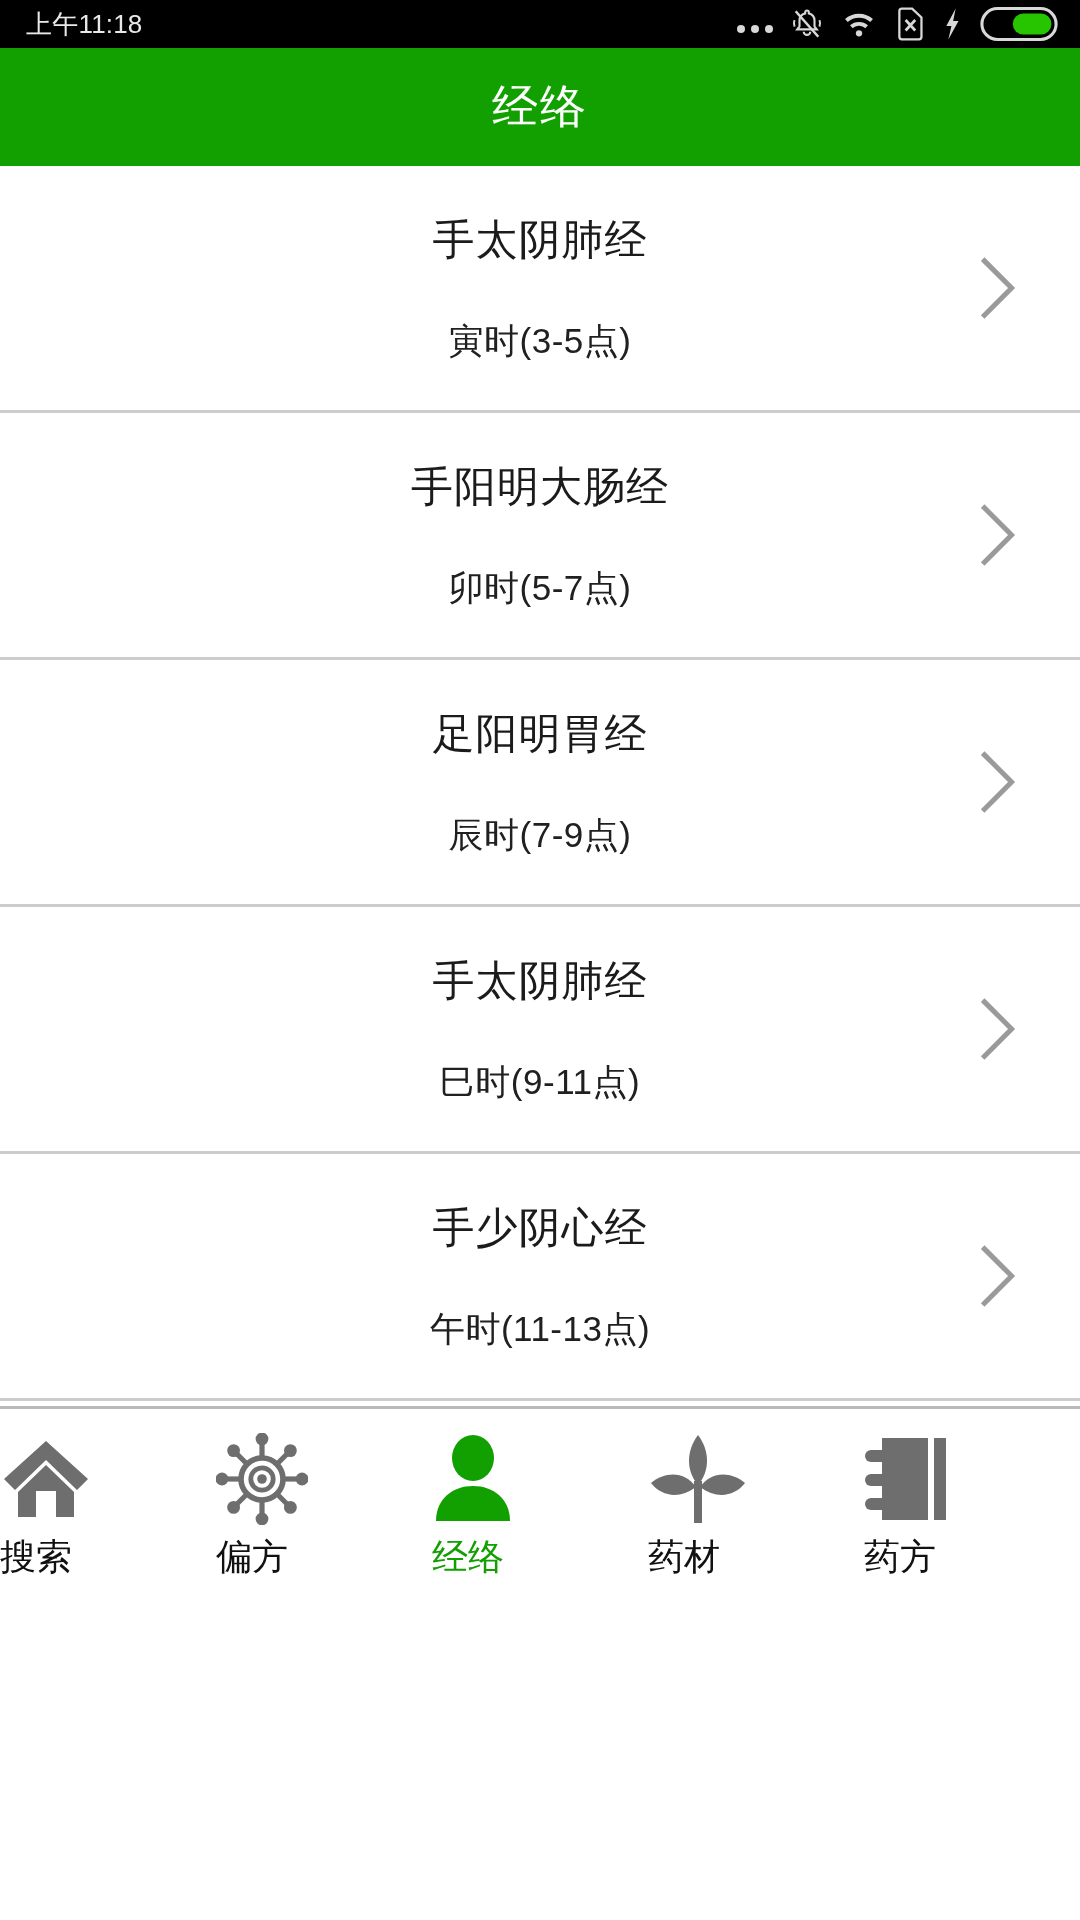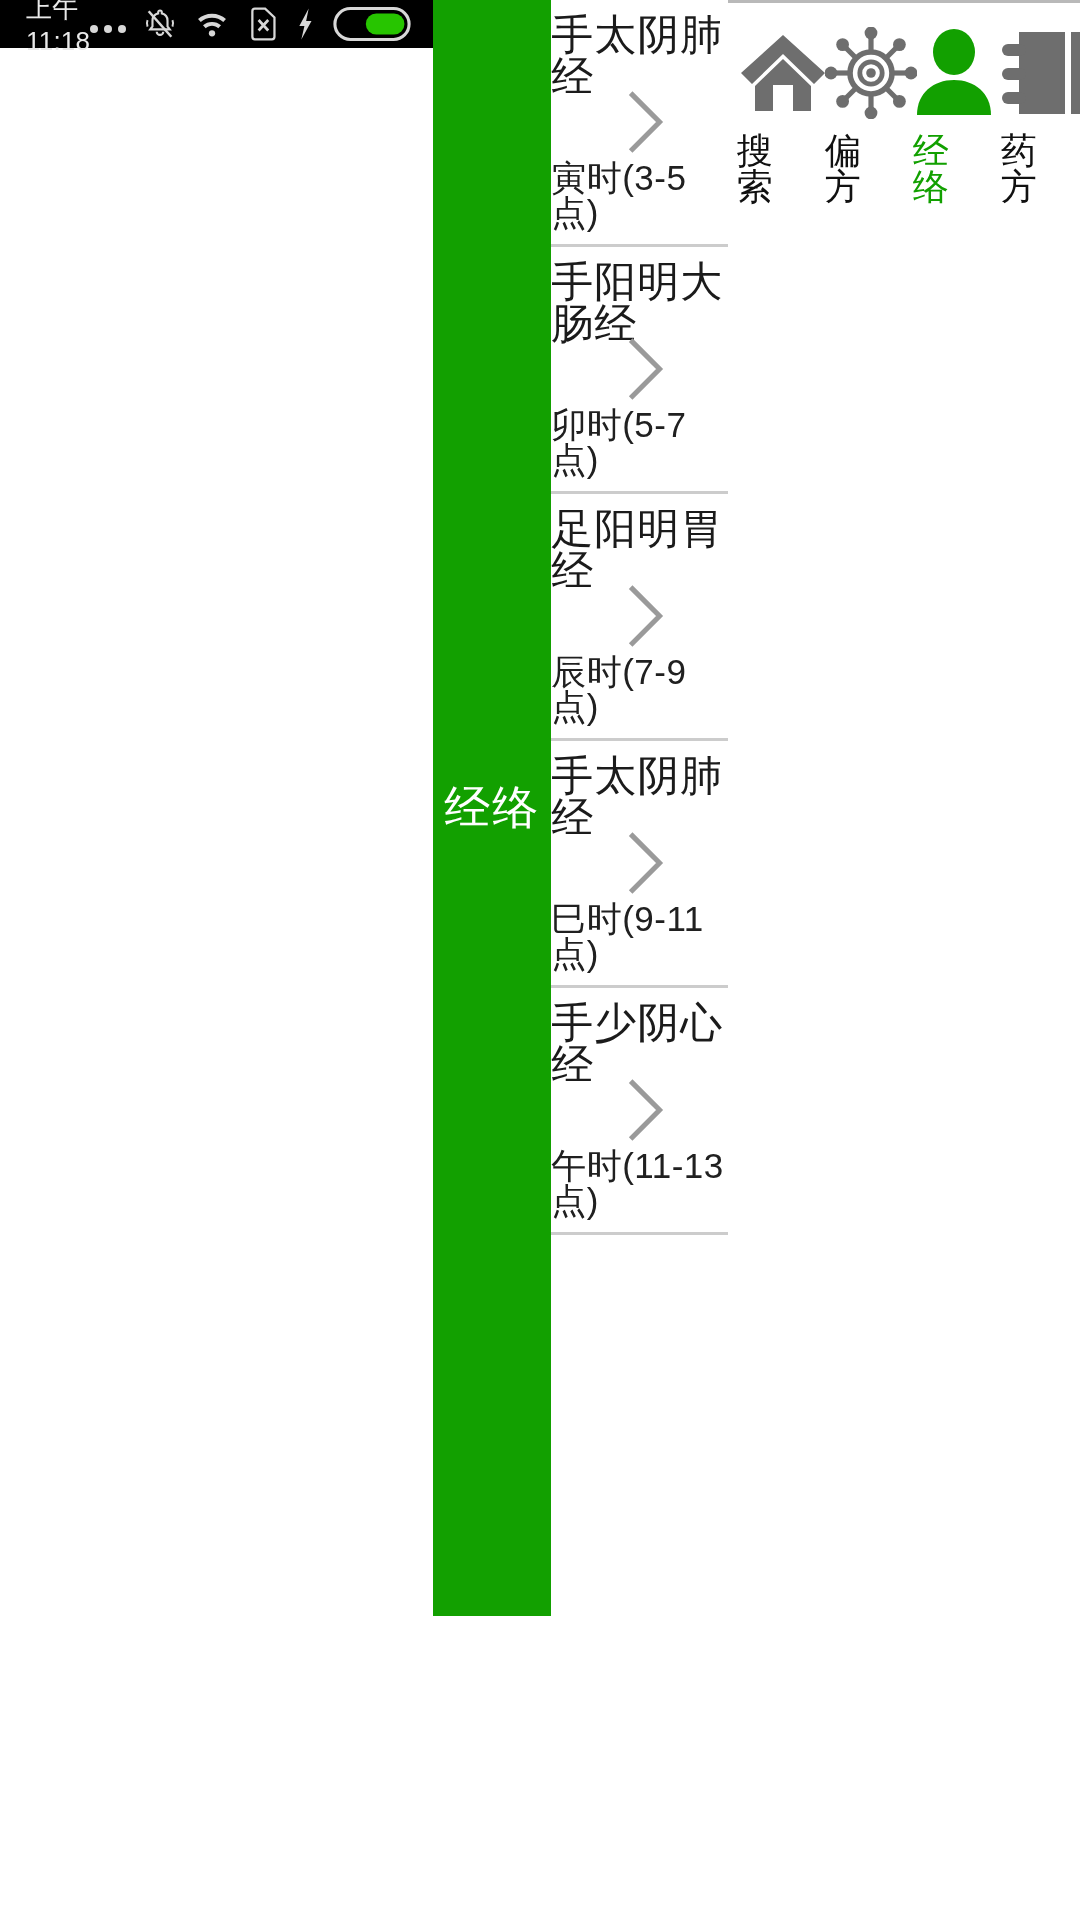--- a/index.html
+++ b/index.html
@@ -2,21 +2,21 @@
 <html><head>
 <meta charset="utf-8">
 <style>
   * { margin:0; padding:0; box-sizing:border-box; }
   html, body {
     width:1080px; height:1920px;
     background:#ffffff;
     font-family:"Liberation Sans","DejaVu Sans",sans-serif;
     overflow:hidden;
   }
-  #app { position:relative; width:1080px; height:1616px; display:flex; flex-direction:row; }
+  #app { position:relative; width:1080px; height:1616px; display:flex; flex-direction:column; }
 
   
   .statusbar{
     height:48px; background:#000000; color:#e8e8e8;
     display:flex; align-items:center; justify-content:space-between;
     padding:0 22px 0 26px; flex:0 0 48px;
   }
   .clock{ font-size:26px; letter-spacing:.2px; color:#e9e9e9; }
   .sysicons{ display:flex; align-items:center; gap:17px; }
   .sysicons svg{ display:block; }
@@ -220,20 +220,31 @@
     <div class="tab active">
       <span class="tab-ico">
         <svg width="82" height="88" viewBox="0 0 41 44">
           <ellipse cx="20.5" cy="11.5" rx="10.5" ry="11.5" fill="#12a000"></ellipse>
           <path d="M2 43 C2 32 10.2 25.5 20.5 25.5 C30.8 25.5 39 32 39 43 Z" fill="#12a000"></path>
         </svg>
       </span>
       <span class="tab-label">经络</span>
     </div>
 
+    <div class="tab">
+      <span class="tab-ico">
+        <svg width="100" height="92" viewBox="0 0 50 46">
+          <path d="M25 1 C31 9 31 19 25 26 C19 19 19 9 25 1 Z" fill="#6e6e6e"></path>
+          <path d="M24 27 C16 33 7 32 1.5 25 C9 18.5 19 19.5 24 27 Z" fill="#6e6e6e"></path>
+          <path d="M26 27 C34 33 43 32 48.5 25 C41 18.5 31 19.5 26 27 Z" fill="#6e6e6e"></path>
+          <rect x="23" y="24" width="4" height="21" fill="#6e6e6e"></rect>
+        </svg>
+      </span>
+      <span class="tab-label">药材</span>
+    </div>
 
     <div class="tab">
       <span class="tab-ico">
         <svg width="86" height="90" viewBox="0 0 43 45">
           <rect x="9" y="2" width="23" height="41" fill="#6e6e6e"></rect>
           <rect x="35" y="2" width="6" height="41" fill="#6e6e6e"></rect>
           <g fill="#6e6e6e">
             <rect x="0.5" y="8" width="12" height="6" rx="3"></rect>
             <rect x="0.5" y="20" width="12" height="6" rx="3"></rect>
             <rect x="0.5" y="32" width="12" height="6" rx="3"></rect>

